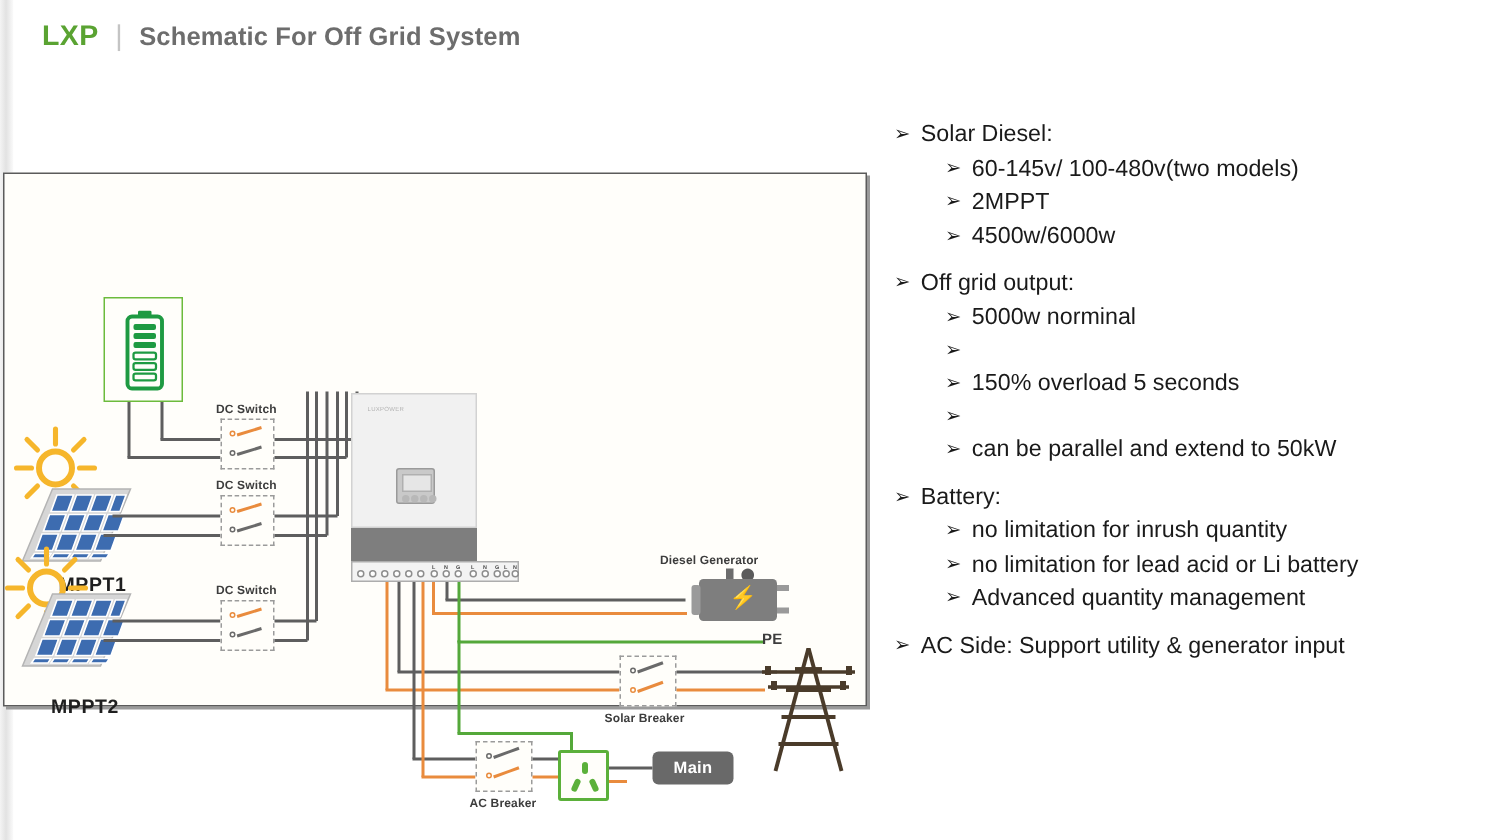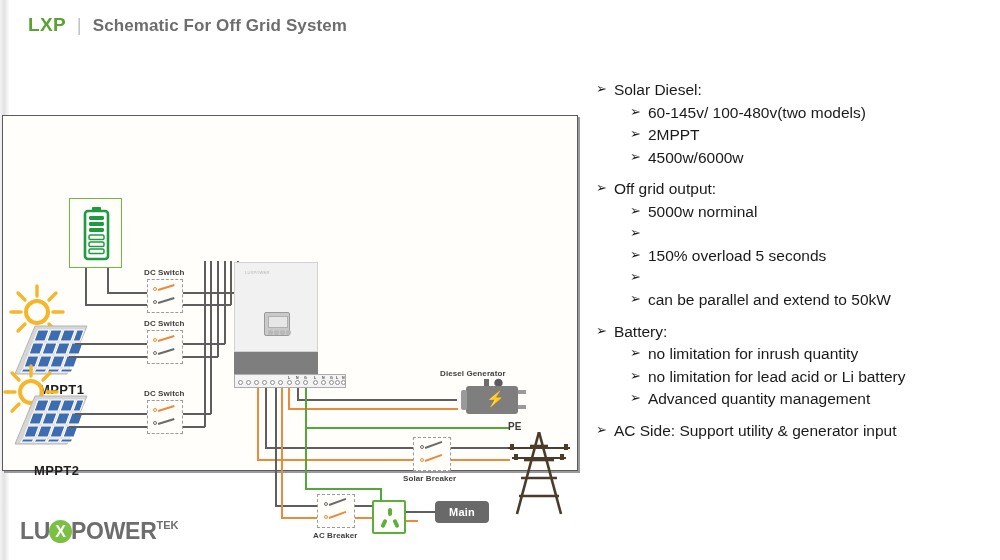--- a/index.html
+++ b/index.html
@@ -484,20 +484,14 @@
 
     <div class="grp">
       <div class="bl lvl1">
         <span class="arrow">➢</span>
         <span class="bl-txt">AC Side: Support utility &amp; generator input</span>
       </div>
     </div>
 
   </div>
 
-  <div class="logo">
-    <span class="logo-t">LU</span>
-    <span class="logo-x">X</span>
-    <span class="logo-t">POWER</span>
-    <span class="logo-tek">TEK</span>
-  </div>
 
 </div>
 
 </body></html>

